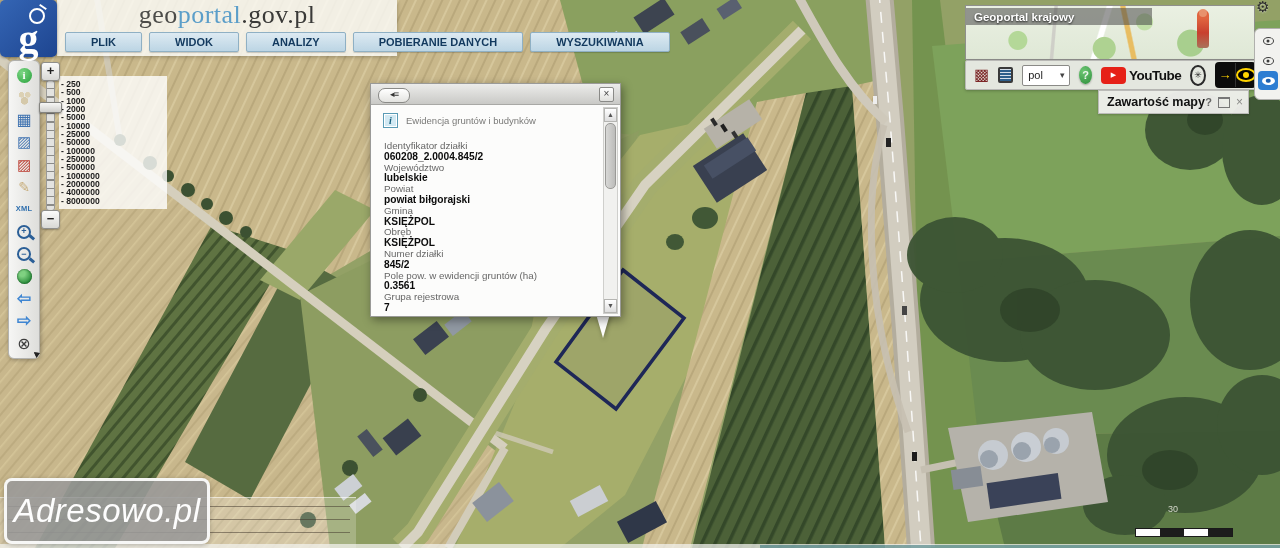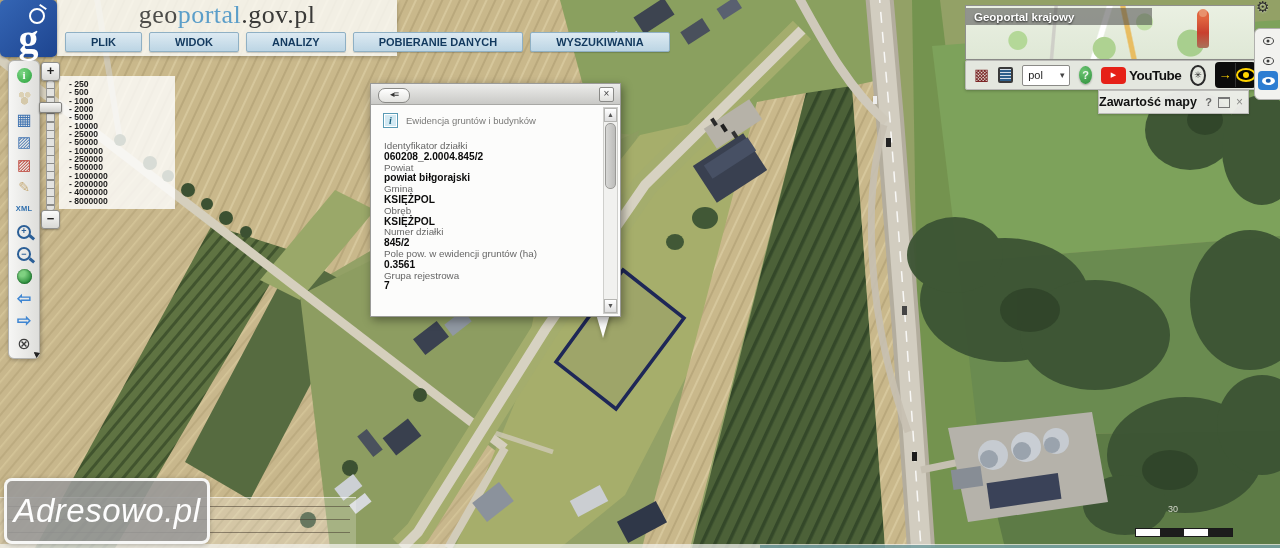--- a/index.html
+++ b/index.html
@@ -33,21 +33,21 @@
   .ic-globe{width:15px;height:15px;border-radius:50%;background:radial-gradient(circle at 35% 30%,#7fd181 20%,#2e8f3e 70%,#1c6e2c);box-shadow:inset 0 0 2px #0a4a16;}
   .ic-arrow{color:#3f86d2;font-size:17px;font-weight:bold;}
   .ic-xclose{color:#3c3c3c;font-size:16px;}
   
   .sbtn{width:17px;height:17px;background:linear-gradient(#fbfbfa,#d8d8d5);border:1px solid #8f8f8c;border-radius:3px;z-index:10;font-size:13px;font-weight:bold;color:#222;text-align:center;line-height:15px;cursor:pointer;box-shadow:0 1px 2px rgba(0,0,0,.3);}
   .slider-plus{left:41px;top:62px;}
   .slider-minus{left:41px;top:210px;}
   .slider-track{left:46px;top:80px;width:7px;height:129px;background:#e3e3e0;border:1px solid #9a9a97;border-radius:3px;z-index:9;
      background-image:repeating-linear-gradient(180deg,transparent 0 7.1px,#8b8b88 7.1px 8.3px);cursor:pointer;}
   .slider-handle{left:39px;top:102px;width:21px;height:9px;background:linear-gradient(#f7f7f5,#cfcfcc);border:1px solid #83837f;border-radius:2px;z-index:10;cursor:grab;box-shadow:0 1px 2px rgba(0,0,0,.35);}
-  .scales{left:59px;top:76px;width:106px;background:rgba(255,255,255,.8);z-index:8;padding:4px 0 4px 10px;}
+  .scales{left:59px;top:76px;width:106px;background:rgba(255,255,255,.8);z-index:8;padding:4px 0 4px 2px;}
   .scale-row{font-size:8.6px;line-height:8.35px;font-weight:bold;color:#1c1c1c;white-space:nowrap;cursor:pointer;}
   
   .popup{left:370px;top:83px;width:249px;height:232px;z-index:20;background:#fcfcfb;border:1px solid #9a9a98;box-shadow:2px 3px 9px rgba(0,0,0,.4);}
   .phead{position:absolute;left:0;top:0;right:0;height:20px;background:linear-gradient(#ececea,#c9c9c6);border-bottom:1px solid #a8a8a5;}
   .pback{position:absolute;left:7px;top:3.5px;width:30px;height:13px;background:linear-gradient(#fff,#e3e3e0);border:1px solid #8a8a87;border-radius:7px;font-size:9px;line-height:11px;text-align:center;color:#333;cursor:pointer;letter-spacing:-1px;}
   .pclose{position:absolute;right:6px;top:3px;width:13px;height:13px;background:linear-gradient(#fff,#e0e0dd);border:1px solid #8a8a87;border-radius:2px;font-size:10px;line-height:11px;text-align:center;color:#444;cursor:pointer;}
   .pbody{position:absolute;left:0;top:21px;right:0;bottom:0;}
   .inforow{position:absolute;left:12px;top:8px;display:flex;align-items:center;gap:8px;}
   .iicon{width:13px;height:13px;background:#d2e9f3;border:1px solid #5a9bb5;box-shadow:inset 0 0 0 1px #fff;color:#17607e;font-family:"Liberation Serif",serif;font-style:italic;font-weight:bold;font-size:10px;display:flex;align-items:center;justify-content:center;}
   .ititle{font-size:9.5px;color:#7a7a78;}
@@ -85,21 +85,21 @@
   .yt{width:25px;height:17px;background:#e62117;border-radius:4px;display:flex;align-items:center;justify-content:center;color:#fff;font-size:7px;}
   .ytlabel{font-size:13.5px;font-weight:bold;color:#111;letter-spacing:-.5px;}
   .helm{width:17px;height:17px;border:2px solid #2a2a2a;border-radius:50%;display:flex;align-items:center;justify-content:center;color:#2a2a2a;font-size:9px;cursor:pointer;}
   .contrast{margin-left:auto;width:46px;height:26px;background:#0c0c0c;border-radius:4px;display:flex;align-items:center;}
   .c-arrow{width:20px;text-align:center;color:#ffd400;font-size:13px;font-weight:bold;cursor:pointer;border-right:1px solid #333;line-height:24px;}
   .c-eye{flex:1;display:flex;align-items:center;justify-content:center;cursor:pointer;}
   .eye-y{width:16px;height:10px;border:2px solid #ffd400;border-radius:50%;position:relative;background:#000;}
   .eye-y::after{content:"";position:absolute;left:50%;top:50%;transform:translate(-50%,-50%);width:6px;height:6px;border-radius:50%;background:#ffd400;}
   
   .mapc{left:1098px;top:90px;width:149px;height:22px;background:rgba(240,240,238,.95);border:1px solid #bbbbb8;z-index:10;display:flex;align-items:center;box-shadow:0 1px 2px rgba(0,0,0,.2);}
-  .mh-title{font-size:12.5px;font-weight:bold;color:#111;white-space:nowrap;}
+  .mh-title{font-size:12.5px;font-weight:bold;color:#111;margin-left:8px;white-space:nowrap;}
   .mh-icons{margin-left:auto;margin-right:5px;display:flex;align-items:center;gap:6px;}
   .mh-help{font-size:11px;font-weight:bold;color:#666;cursor:pointer;}
   .mh-win{width:10px;height:8px;border:1px solid #777;border-top:2.5px solid #777;cursor:pointer;}
   .mh-close{font-size:12px;color:#8a8a88;cursor:pointer;line-height:10px;}
   
   .gear-corner{left:1256px;top:-2px;z-index:10;font-size:15px;color:#2e2e2e;cursor:pointer;text-shadow:0 1px 1px rgba(255,255,255,.4);}
   .redge{left:1254px;top:28px;width:30px;height:66px;background:#f2f2ef;border:1px solid #b0b0ad;border-radius:6px 0 0 6px;z-index:10;display:flex;flex-direction:column;align-items:flex-start;padding:2px 0 2px 3px;gap:1px;}
   .re-btn{width:20px;height:19px;display:flex;align-items:center;justify-content:center;cursor:pointer;}
   .eye-s{width:9px;height:6px;border:1.5px solid #3a3a3a;border-radius:50%;position:relative;}
   .eye-s::after{content:"";position:absolute;left:50%;top:50%;transform:translate(-50%,-50%);width:3px;height:3px;border-radius:50%;background:#3a3a3a;}
@@ -355,20 +355,24 @@
         <span class="iicon">i</span>
         <span class="ititle">Ewidencja gruntów i budynków</span>
       </div>
       <div class="pfields">
 
           <div>
             <div class="plabel">Identyfikator działki</div>
             <div class="pvalue">060208_2.0004.845/2</div>
           </div>
 
+          <div>
+            <div class="plabel">Województwo</div>
+            <div class="pvalue">lubelskie</div>
+          </div>
 
           <div>
             <div class="plabel">Powiat</div>
             <div class="pvalue">powiat biłgorajski</div>
           </div>
 
           <div>
             <div class="plabel">Gmina</div>
             <div class="pvalue">KSIĘŻPOL</div>
           </div>

